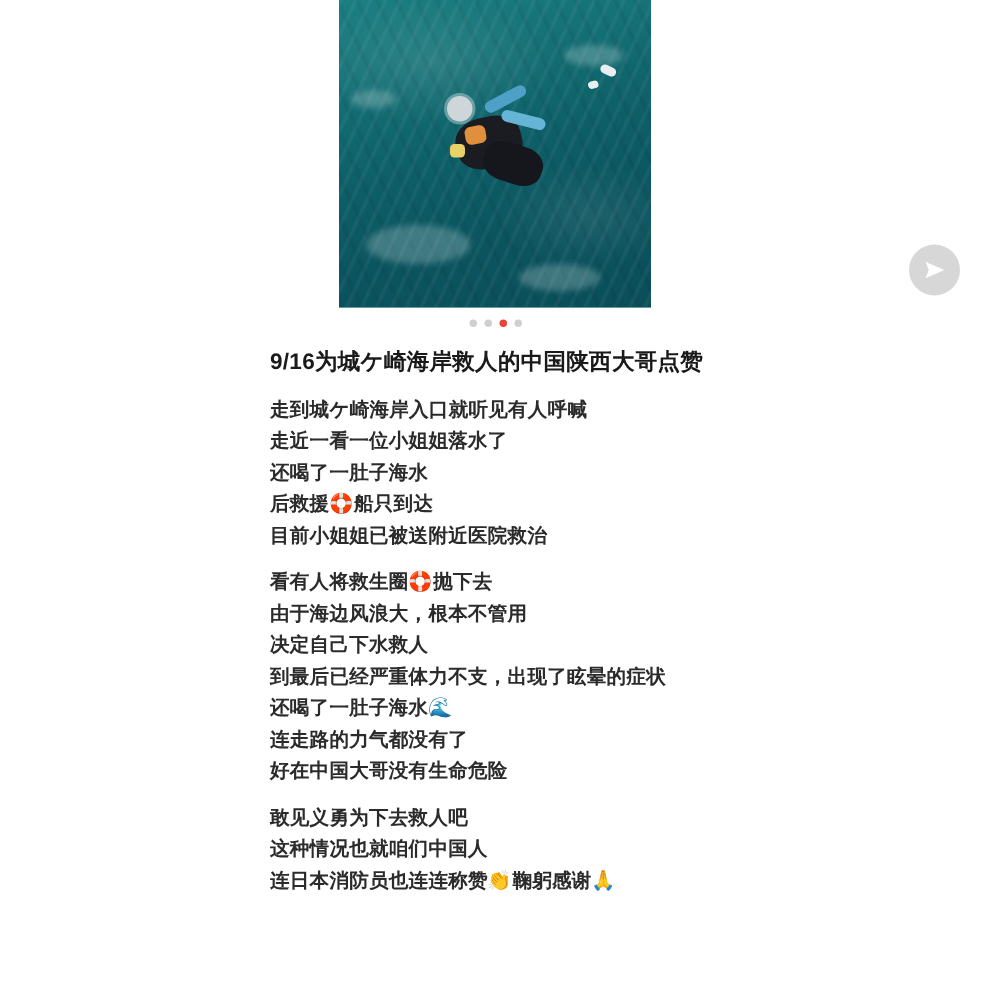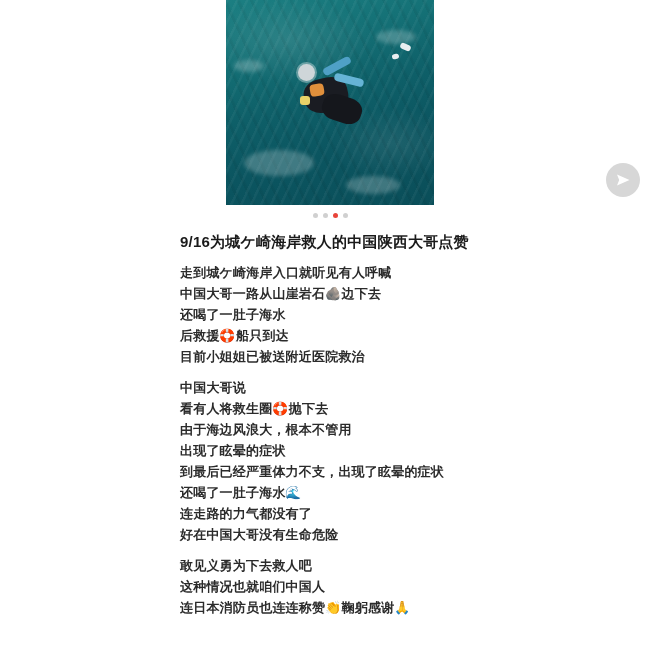--- a/index.html
+++ b/index.html
@@ -247,29 +247,28 @@
       <span class="dot"></span>
       <span class="dot"></span>
       <span class="dot active"></span>
       <span class="dot"></span>
     </div>
 
     <div class="content">
       <div class="headline">9/16为城ケ崎海岸救人的中国陕西大哥点赞</div>
 
       <div class="body-line">走到城ケ崎海岸入口就听见有人呼喊</div>
-      <div class="body-line">中国大哥一路从山崖岩石🪨边下去</div>
+      <div class="body-line">走近一看一位小姐姐落水了</div>
       <div class="body-line">还喝了一肚子海水</div>
       <div class="body-line">后救援🛟船只到达</div>
       <div class="body-line">目前小姐姐已被送附近医院救治</div>
       <div class="body-line blank"></div>
-      <div class="body-line">中国大哥说</div>
       <div class="body-line">看有人将救生圈🛟抛下去</div>
       <div class="body-line">由于海边风浪大，根本不管用</div>
-      <div class="body-line">出现了眩晕的症状</div>
+      <div class="body-line">决定自己下水救人</div>
       <div class="body-line">到最后已经严重体力不支，出现了眩晕的症状</div>
       <div class="body-line">还喝了一肚子海水🌊</div>
       <div class="body-line">连走路的力气都没有了</div>
       <div class="body-line">好在中国大哥没有生命危险</div>
       <div class="body-line blank"></div>
       <div class="body-line">敢见义勇为下去救人吧</div>
       <div class="body-line">这种情况也就咱们中国人</div>
       <div class="body-line">连日本消防员也连连称赞👏鞠躬感谢🙏</div>
     </div>
 

